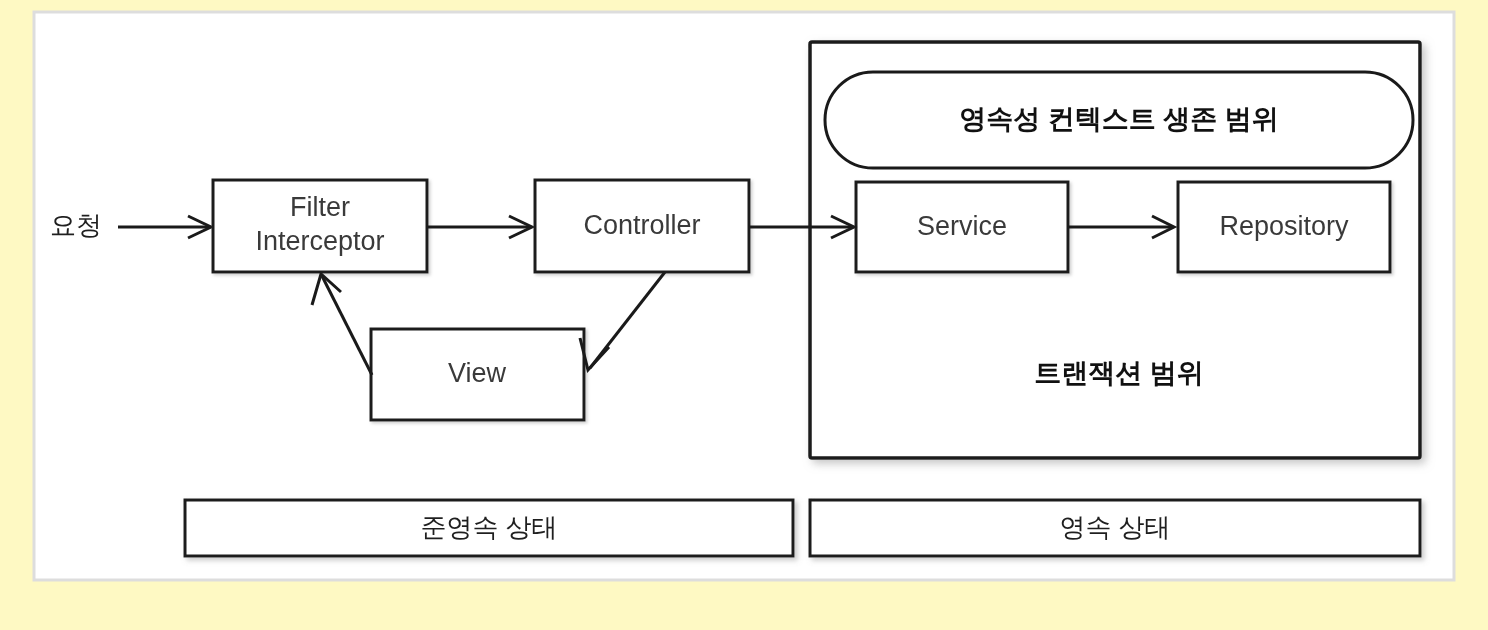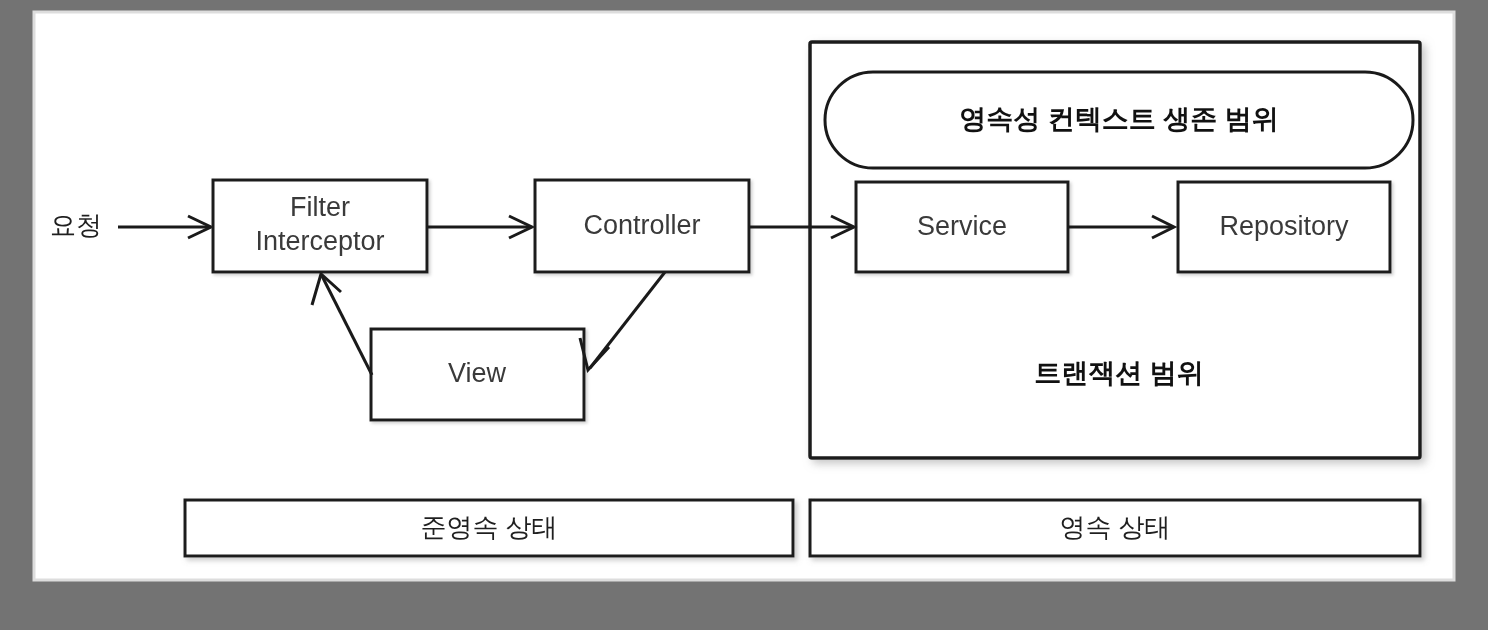--- a/index.html
+++ b/index.html
@@ -5,21 +5,21 @@
   html, body {
     margin: 0;
     padding: 0;
     background: #ffffff;
     font-family: "Liberation Sans", sans-serif;
   }
   #canvas {
     position: relative;
     width: 1488px;
     height: 630px;
-    background: #737373;
+    background: #fef9c3;
     overflow: hidden;
   }
   svg#diagram {
     position: absolute;
     left: 0;
     top: 0;
     width: 1488px;
     height: 630px;
     display: block;
   }

